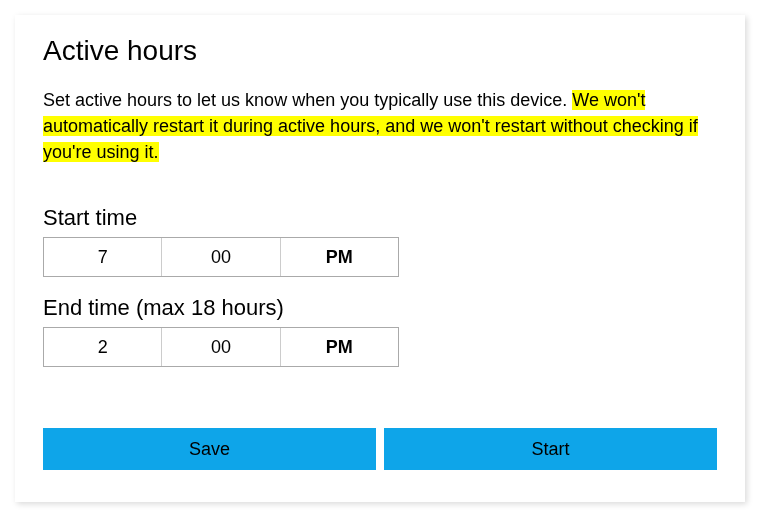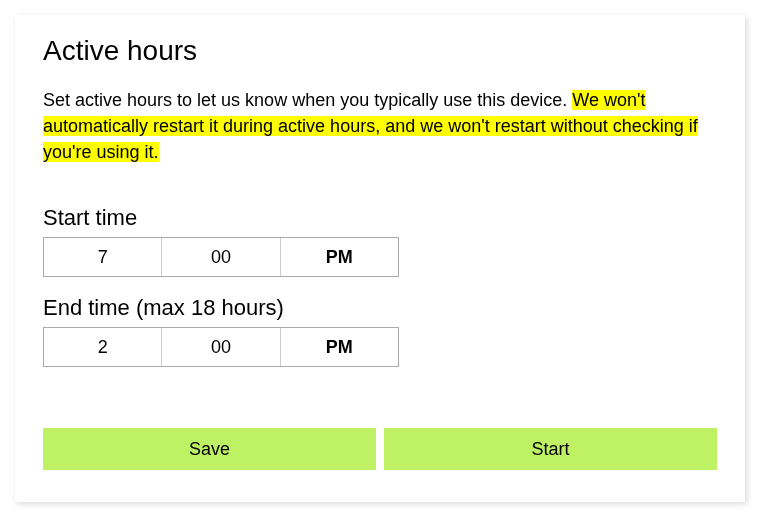--- a/index.html
+++ b/index.html
@@ -71,21 +71,21 @@
       font-weight: bold;
     }
     .button-row {
       margin-top: auto;
       display: flex;
       gap: 8px;
     }
     .btn {
       flex: 1;
       height: 42px;
-      background: #bef264;
+      background: #0ea5e9;
       border: none;
       font-size: 18px;
       color: #000;
       cursor: pointer;
       font-family: inherit;
     }
   </style>
 </head>
 <body>
 

